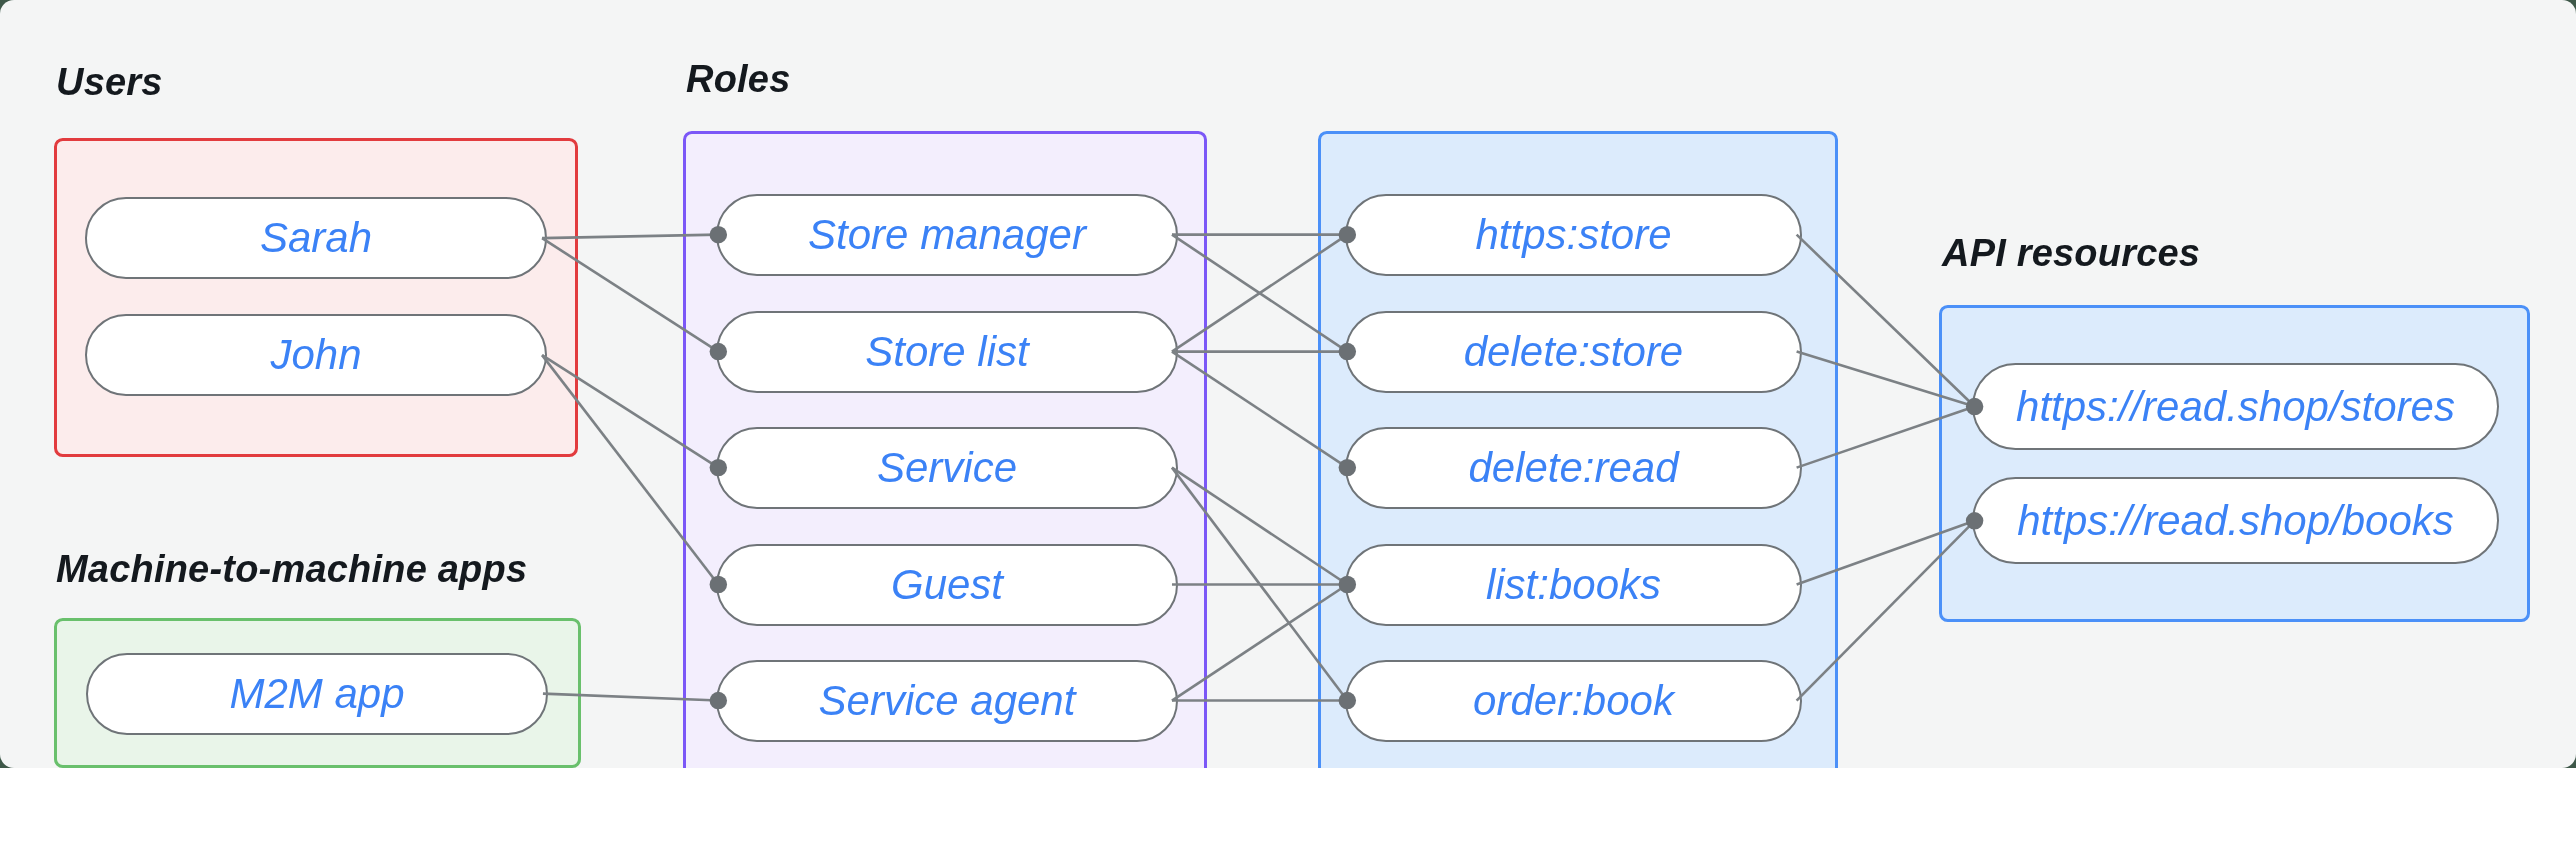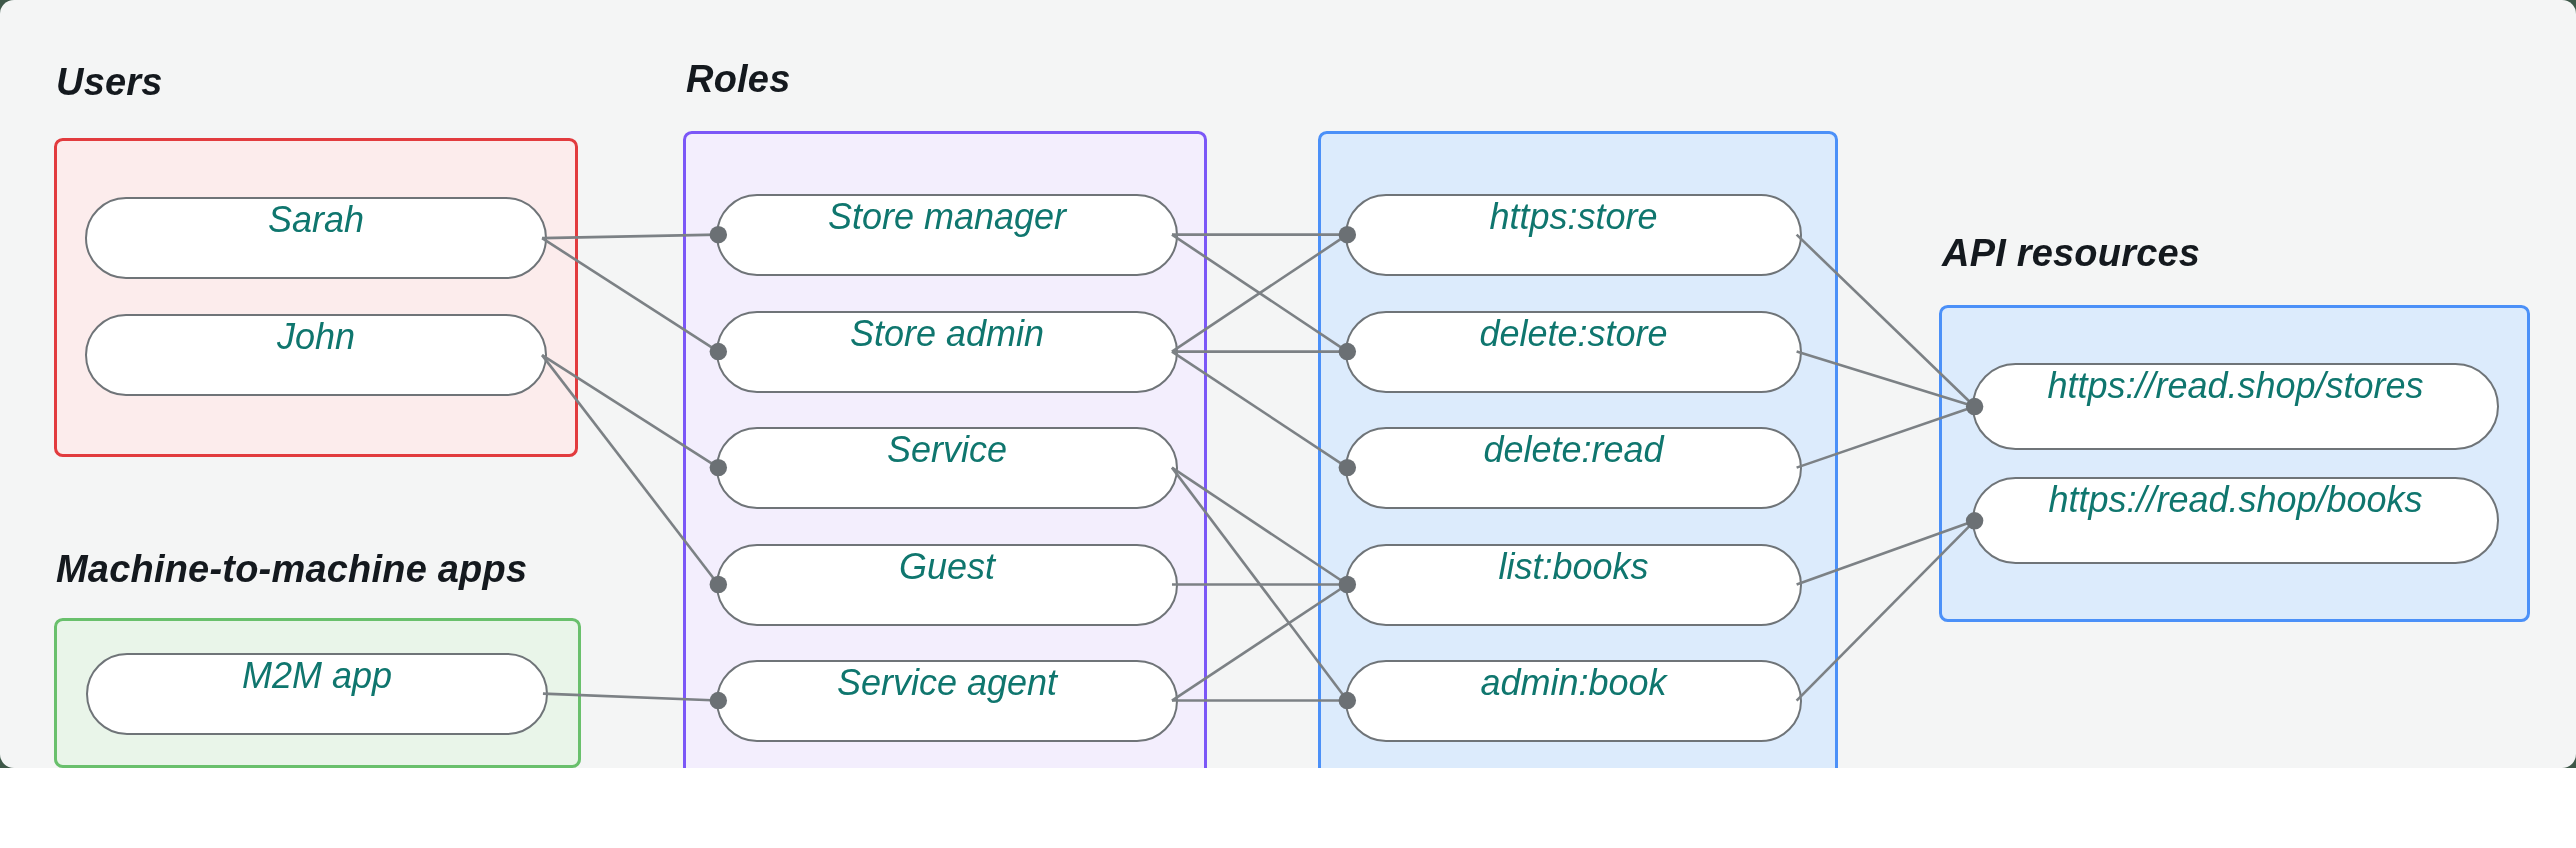--- a/index.html
+++ b/index.html
@@ -8,22 +8,22 @@
   .panel{position:absolute;inset:0;background:#f4f5f5;border-radius:14px;}
   .gbox{position:absolute;border:3.5px solid;border-radius:8.7px;box-sizing:border-box;z-index:1;}
   .gbox.users{border-color:#e23b3e;background:#fcecec;}
   .gbox.m2m{border-color:#69c06c;background:#e9f5e9;}
   .gbox.roles{border-color:#7b57f7;background:#f3eefd;}
   .gbox.permissions{border-color:#4b90f8;background:#dcebfc;}
   .gbox.api{border-color:#4b90f8;background:#dcebfc;}
   .glabel{position:absolute;font-size:38px;font-weight:600;color:#14191e;z-index:2;white-space:nowrap;letter-spacing:0.2px;}
   .edge-layer{position:absolute;left:0;top:0;width:2576px;height:848px;z-index:2;}
   .pill{position:absolute;background:#ffffff;border:2.6px solid #6f7478;border-radius:872px;
-        box-sizing:border-box;display:flex;justify-content:center;
-        font-size:36px;color:#0f766e;z-index:3;white-space:nowrap;}
+        box-sizing:border-box;display:flex;align-items:center;justify-content:center;
+        font-size:42px;color:#3b82f6;z-index:3;white-space:nowrap;}
 </style>
 </head>
 <body>
 
 <div class="canvas">
   <div class="panel">
 
     <div class="gbox users" style="left:54px;top:138px;width:524px;height:319px"></div>
     <div class="gbox m2m" style="left:54px;top:618px;width:527px;height:150px"></div>
     <div class="gbox roles" style="left:683px;top:131px;width:524px;height:668px"></div>
@@ -78,21 +78,21 @@
     </div>
 
     <div class="pill" style="left:86px;top:653px;width:462px;height:82px">
       <span>M2M app</span>
     </div>
 
     <div class="pill" style="left:716px;top:194px;width:462px;height:82px">
       <span>Store manager</span>
     </div>
     <div class="pill" style="left:716px;top:311px;width:462px;height:82px">
-      <span>Store admin</span>
+      <span>Store list</span>
     </div>
     <div class="pill" style="left:716px;top:427px;width:462px;height:82px">
       <span>Service</span>
     </div>
     <div class="pill" style="left:716px;top:544px;width:462px;height:82px">
       <span>Guest</span>
     </div>
     <div class="pill" style="left:716px;top:660px;width:462px;height:82px">
       <span>Service agent</span>
     </div>
@@ -103,21 +103,21 @@
     <div class="pill" style="left:1345px;top:311px;width:457px;height:82px">
       <span>delete:store</span>
     </div>
     <div class="pill" style="left:1345px;top:427px;width:457px;height:82px">
       <span>delete:read</span>
     </div>
     <div class="pill" style="left:1345px;top:544px;width:457px;height:82px">
       <span>list:books</span>
     </div>
     <div class="pill" style="left:1345px;top:660px;width:457px;height:82px">
-      <span>admin:book</span>
+      <span>order:book</span>
     </div>
 
     <div class="pill" style="left:1972px;top:363px;width:527px;height:87px">
       <span>https://read.shop/stores</span>
     </div>
     <div class="pill" style="left:1972px;top:477px;width:527px;height:87px">
       <span>https://read.shop/books</span>
     </div>
 
   </div>

